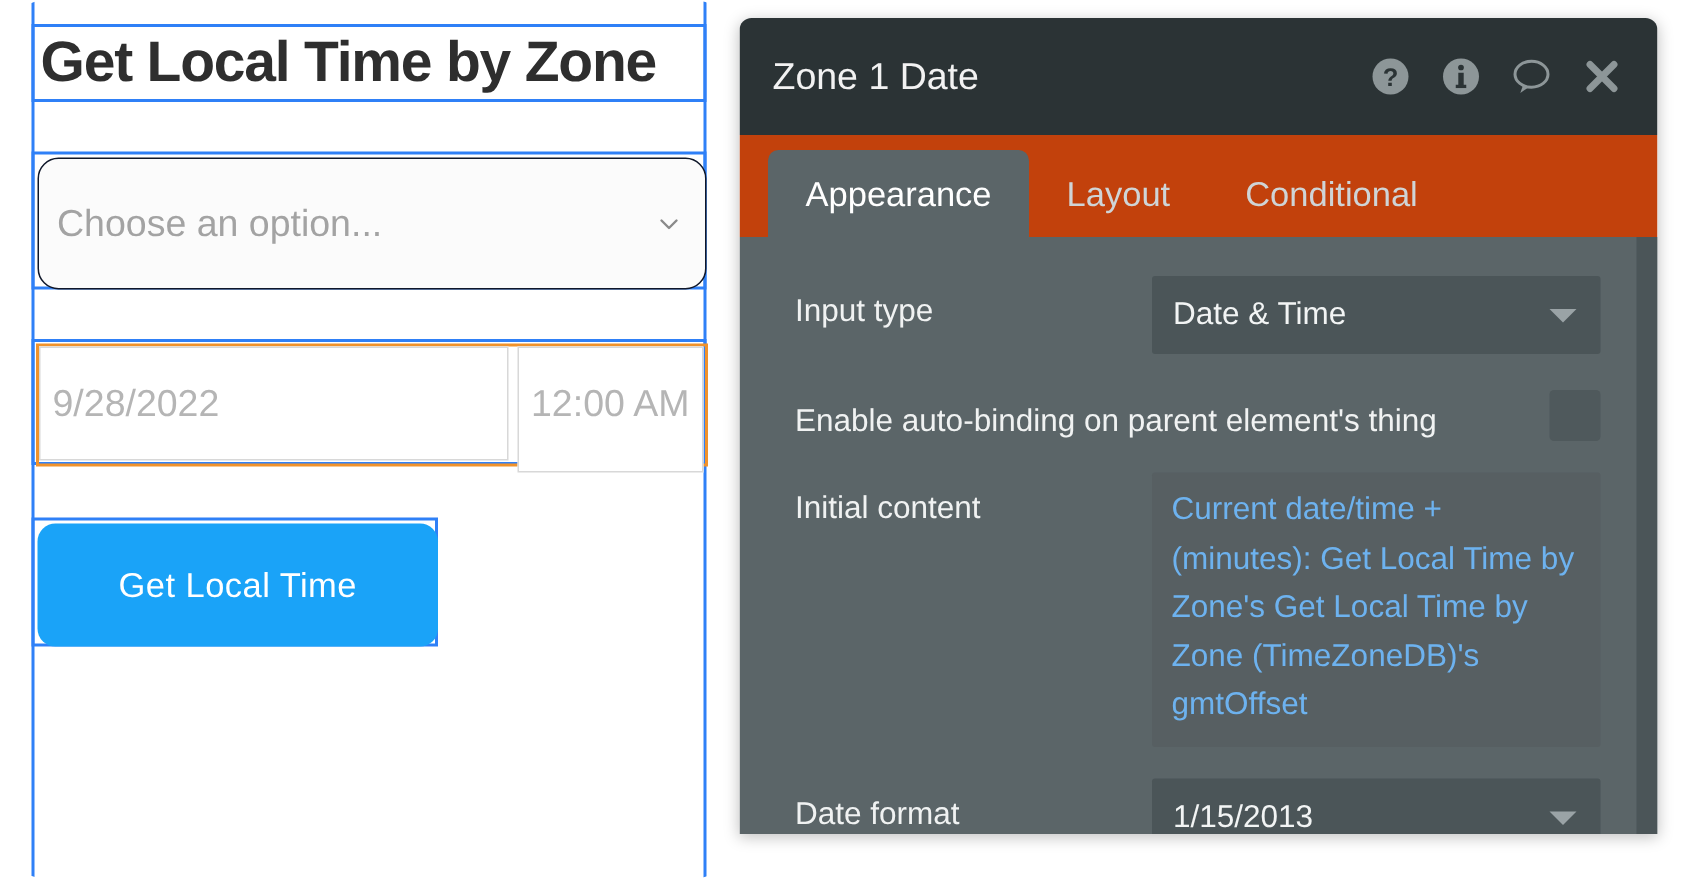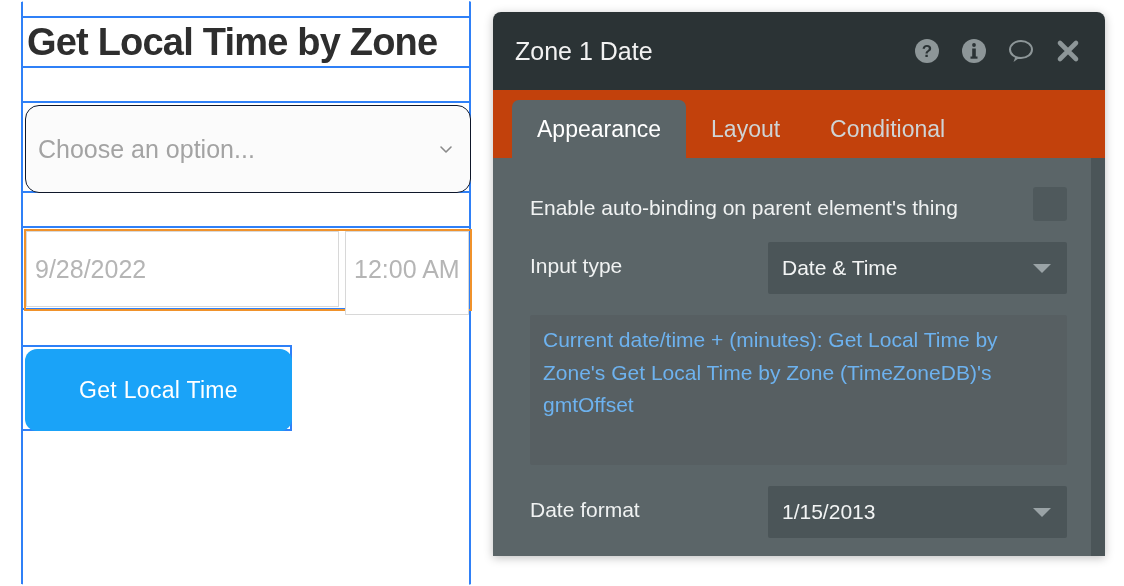--- a/index.html
+++ b/index.html
@@ -379,35 +379,36 @@
 
   <div id="tabbar">
     <div class="tab active">Appearance</div>
     <div class="tab">Layout</div>
     <div class="tab">Conditional</div>
   </div>
 
   <div id="panel-body">
 
     <div class="prow">
-      <div class="plabel wide">Enable auto-binding on parent element's thing</div>
-      <div class="pcheckbox"></div>
-    </div>
-
-    <div class="prow">
       <div class="plabel">Input type</div>
       <div class="pfield">
         <div class="pselect">
           <span>Date &amp; Time</span>
           <span class="pcaret"></span>
         </div>
       </div>
     </div>
 
     <div class="prow">
+      <div class="plabel wide">Enable auto-binding on parent element's thing</div>
+      <div class="pcheckbox"></div>
+    </div>
+
+    <div class="prow">
+      <div class="plabel">Initial content</div>
       <div class="pfield">
         <div class="ptextarea">Current date/time + (minutes): Get Local Time by Zone's Get Local Time by Zone (TimeZoneDB)'s gmtOffset</div>
       </div>
     </div>
 
     <div class="prow">
       <div class="plabel">Date format</div>
       <div class="pfield">
         <div class="pselect">
           <span>1/15/2013</span>

